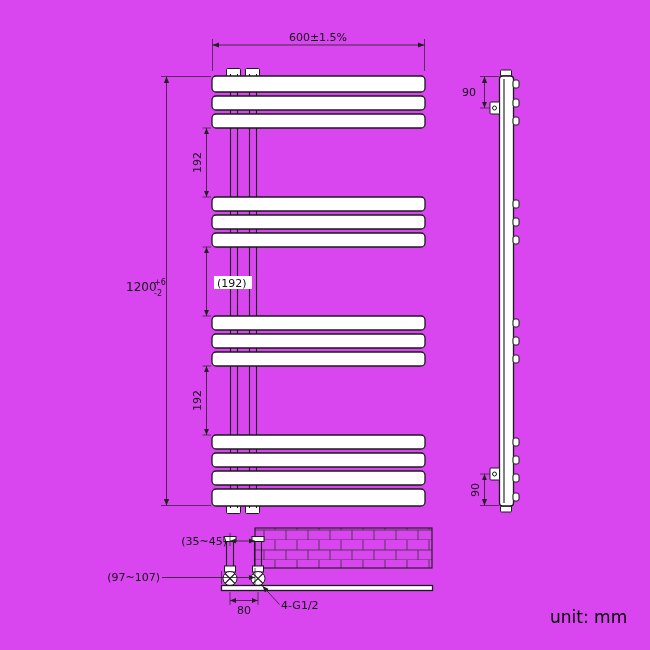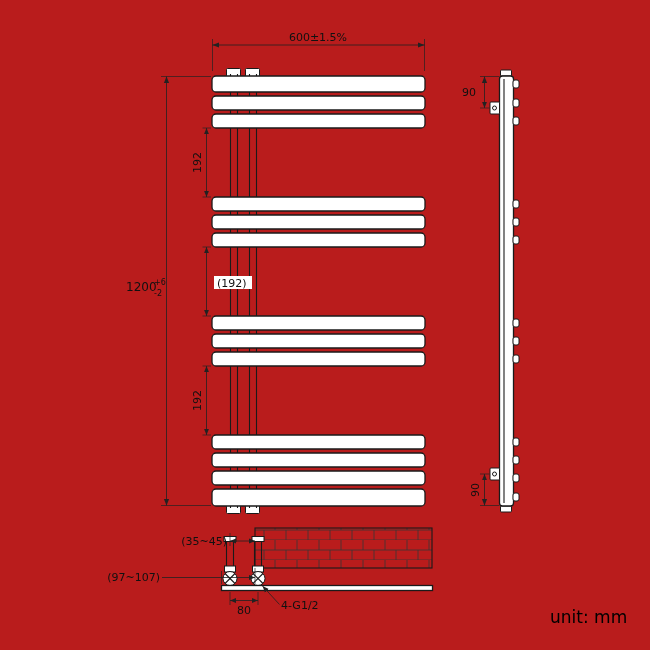--- a/index.html
+++ b/index.html
@@ -1,16 +1,16 @@
 <!DOCTYPE html>
 <html><head>
 <meta charset="utf-8">
 <style>
   html,body{margin:0;padding:0;background:#ffffff;}
-  .page{width:650px;height:650px;background:#b91c1c;position:relative;overflow:hidden;}
+  .page{width:650px;height:650px;background:#d946ef;position:relative;overflow:hidden;}
   svg{display:block;}
   .ol{stroke:#1a1a1a;stroke-width:1.3;fill:#ffffff;}
   .olthin{stroke:#1a1a1a;stroke-width:1;fill:#ffffff;}
   .tube{stroke:#1a1a1a;stroke-width:1.1;fill:none;}
   .dim{stroke:#222222;stroke-width:0.8;fill:none;}
   .ext{stroke:#222222;stroke-width:0.7;fill:none;}
   .dimtxt{font-family:"DejaVu Sans",sans-serif;font-size:11px;fill:#111111;}
   .dimtxt-lg{font-family:"DejaVu Sans",sans-serif;font-size:12px;fill:#111111;}
   .dimtxt-sm{font-family:"DejaVu Sans",sans-serif;font-size:8px;fill:#111111;}
   .unittxt{font-family:"DejaVu Sans",sans-serif;font-size:17px;fill:#000000;}

